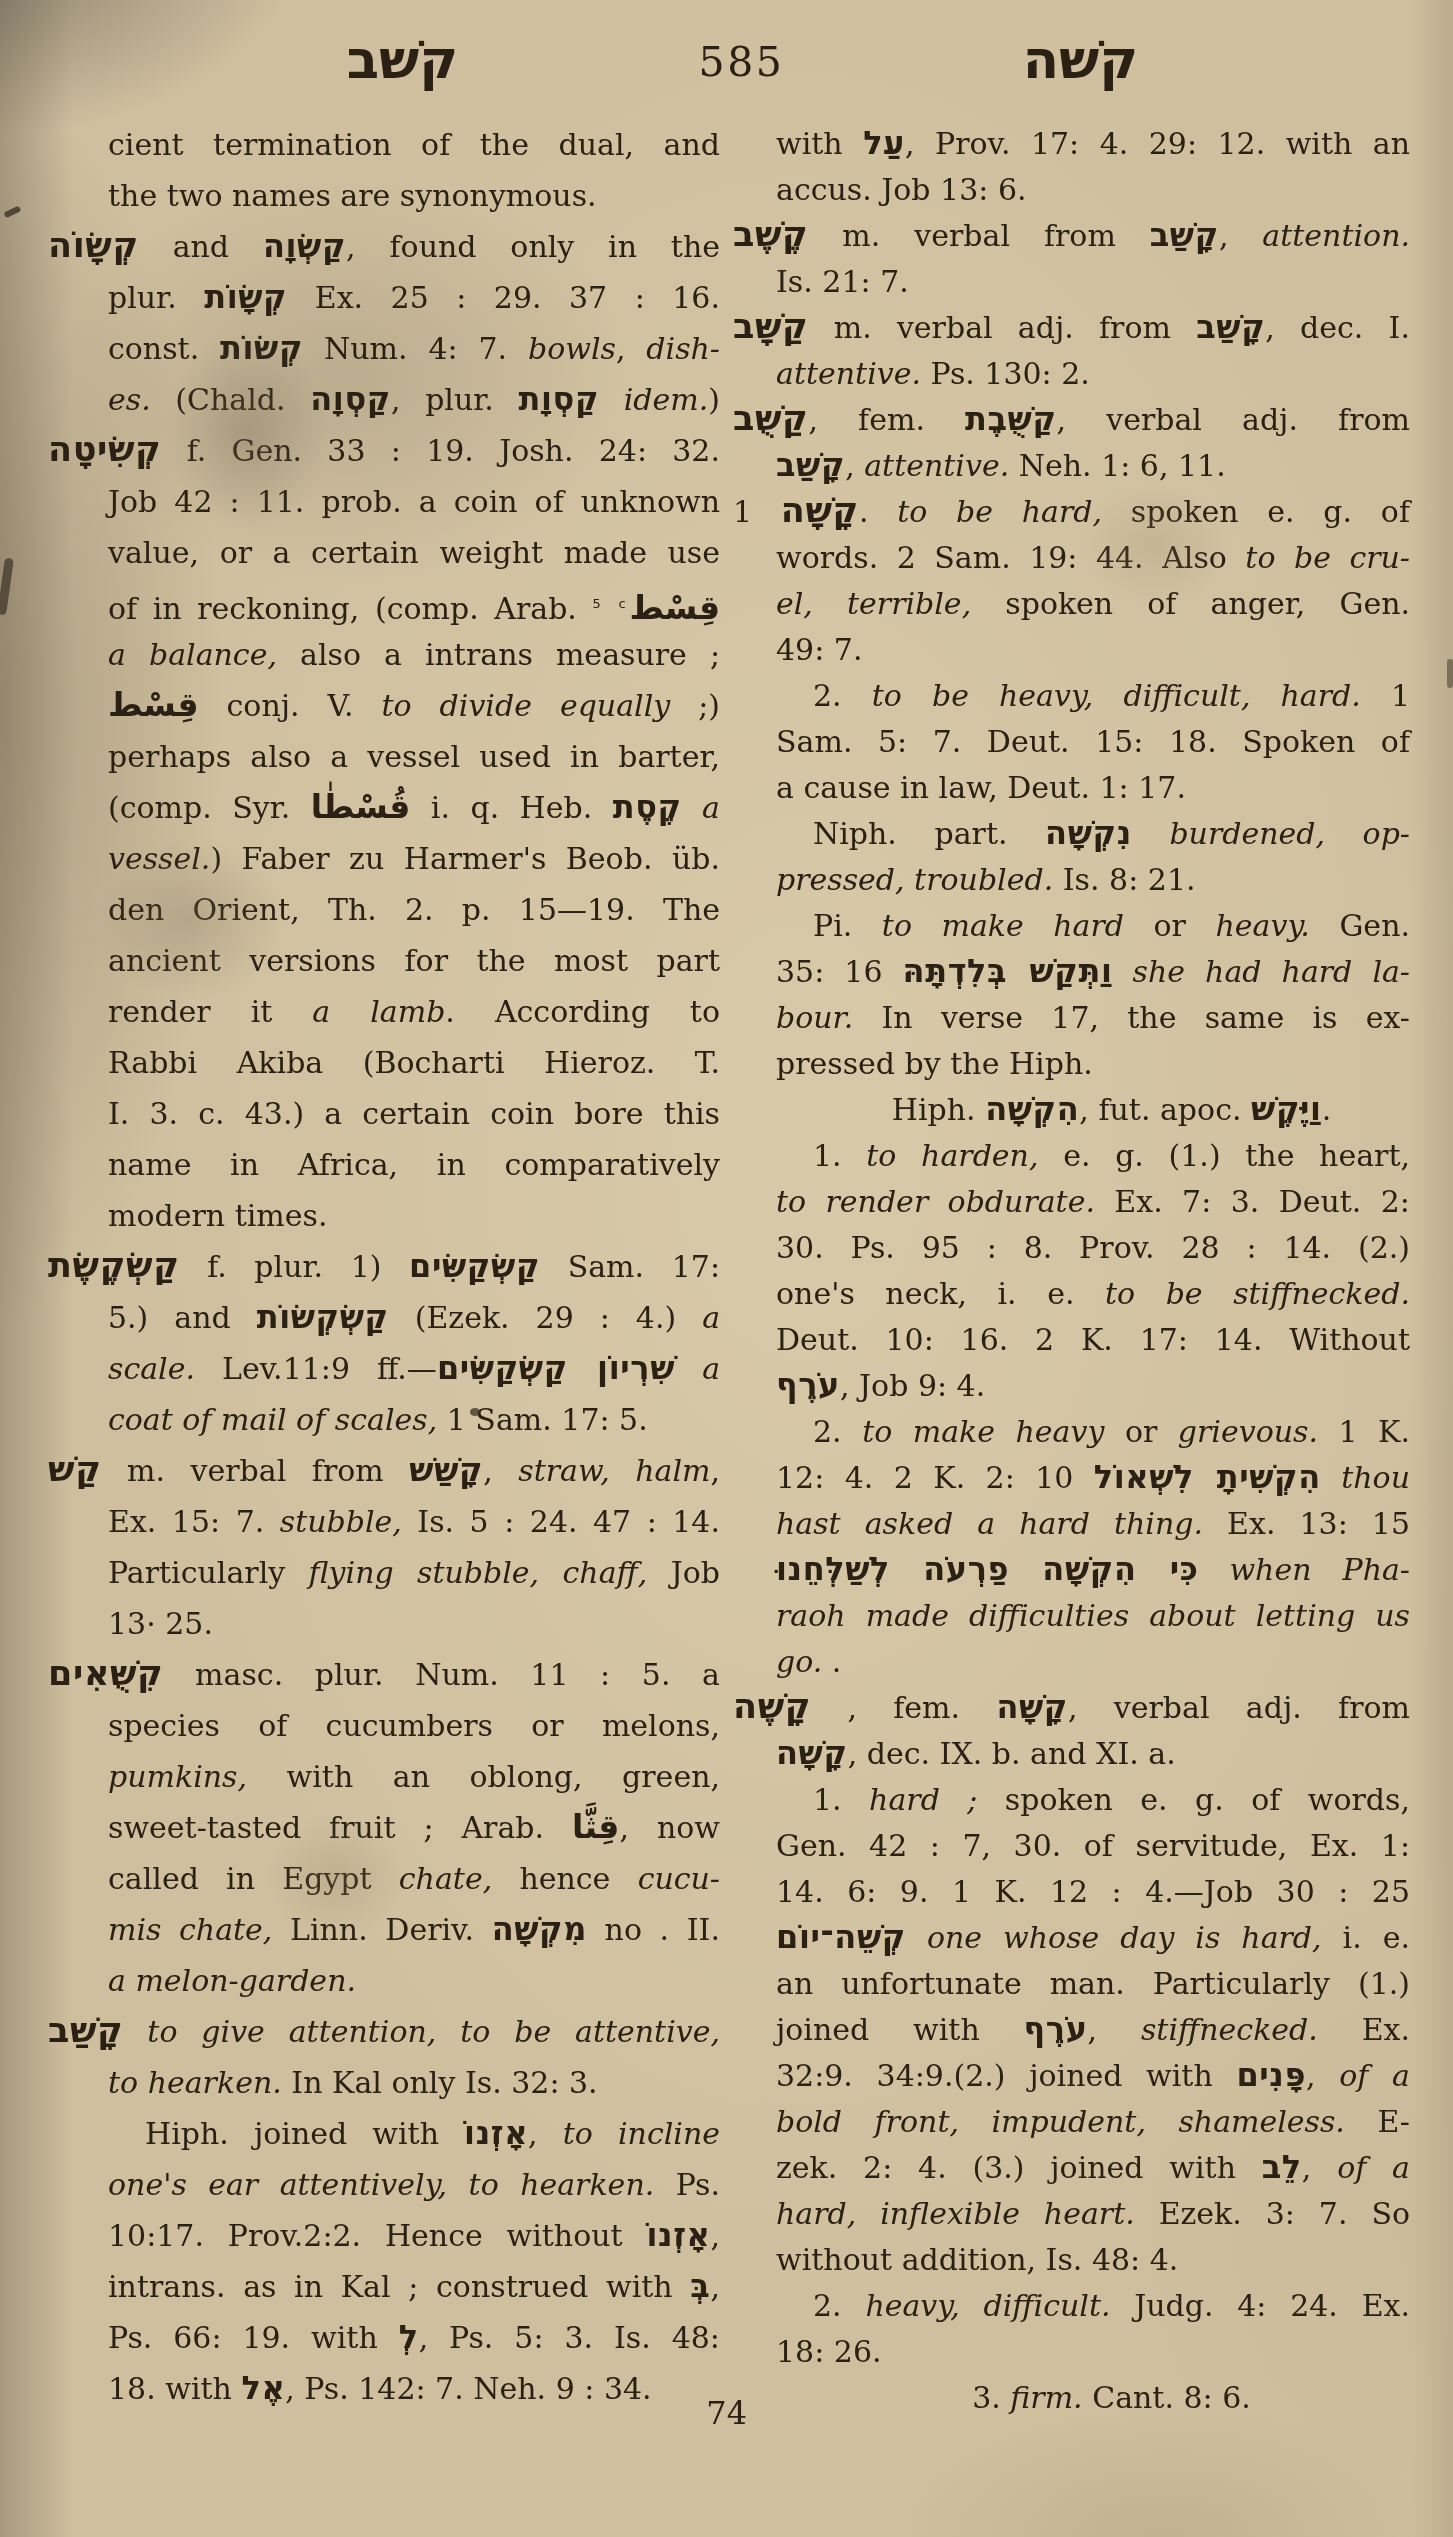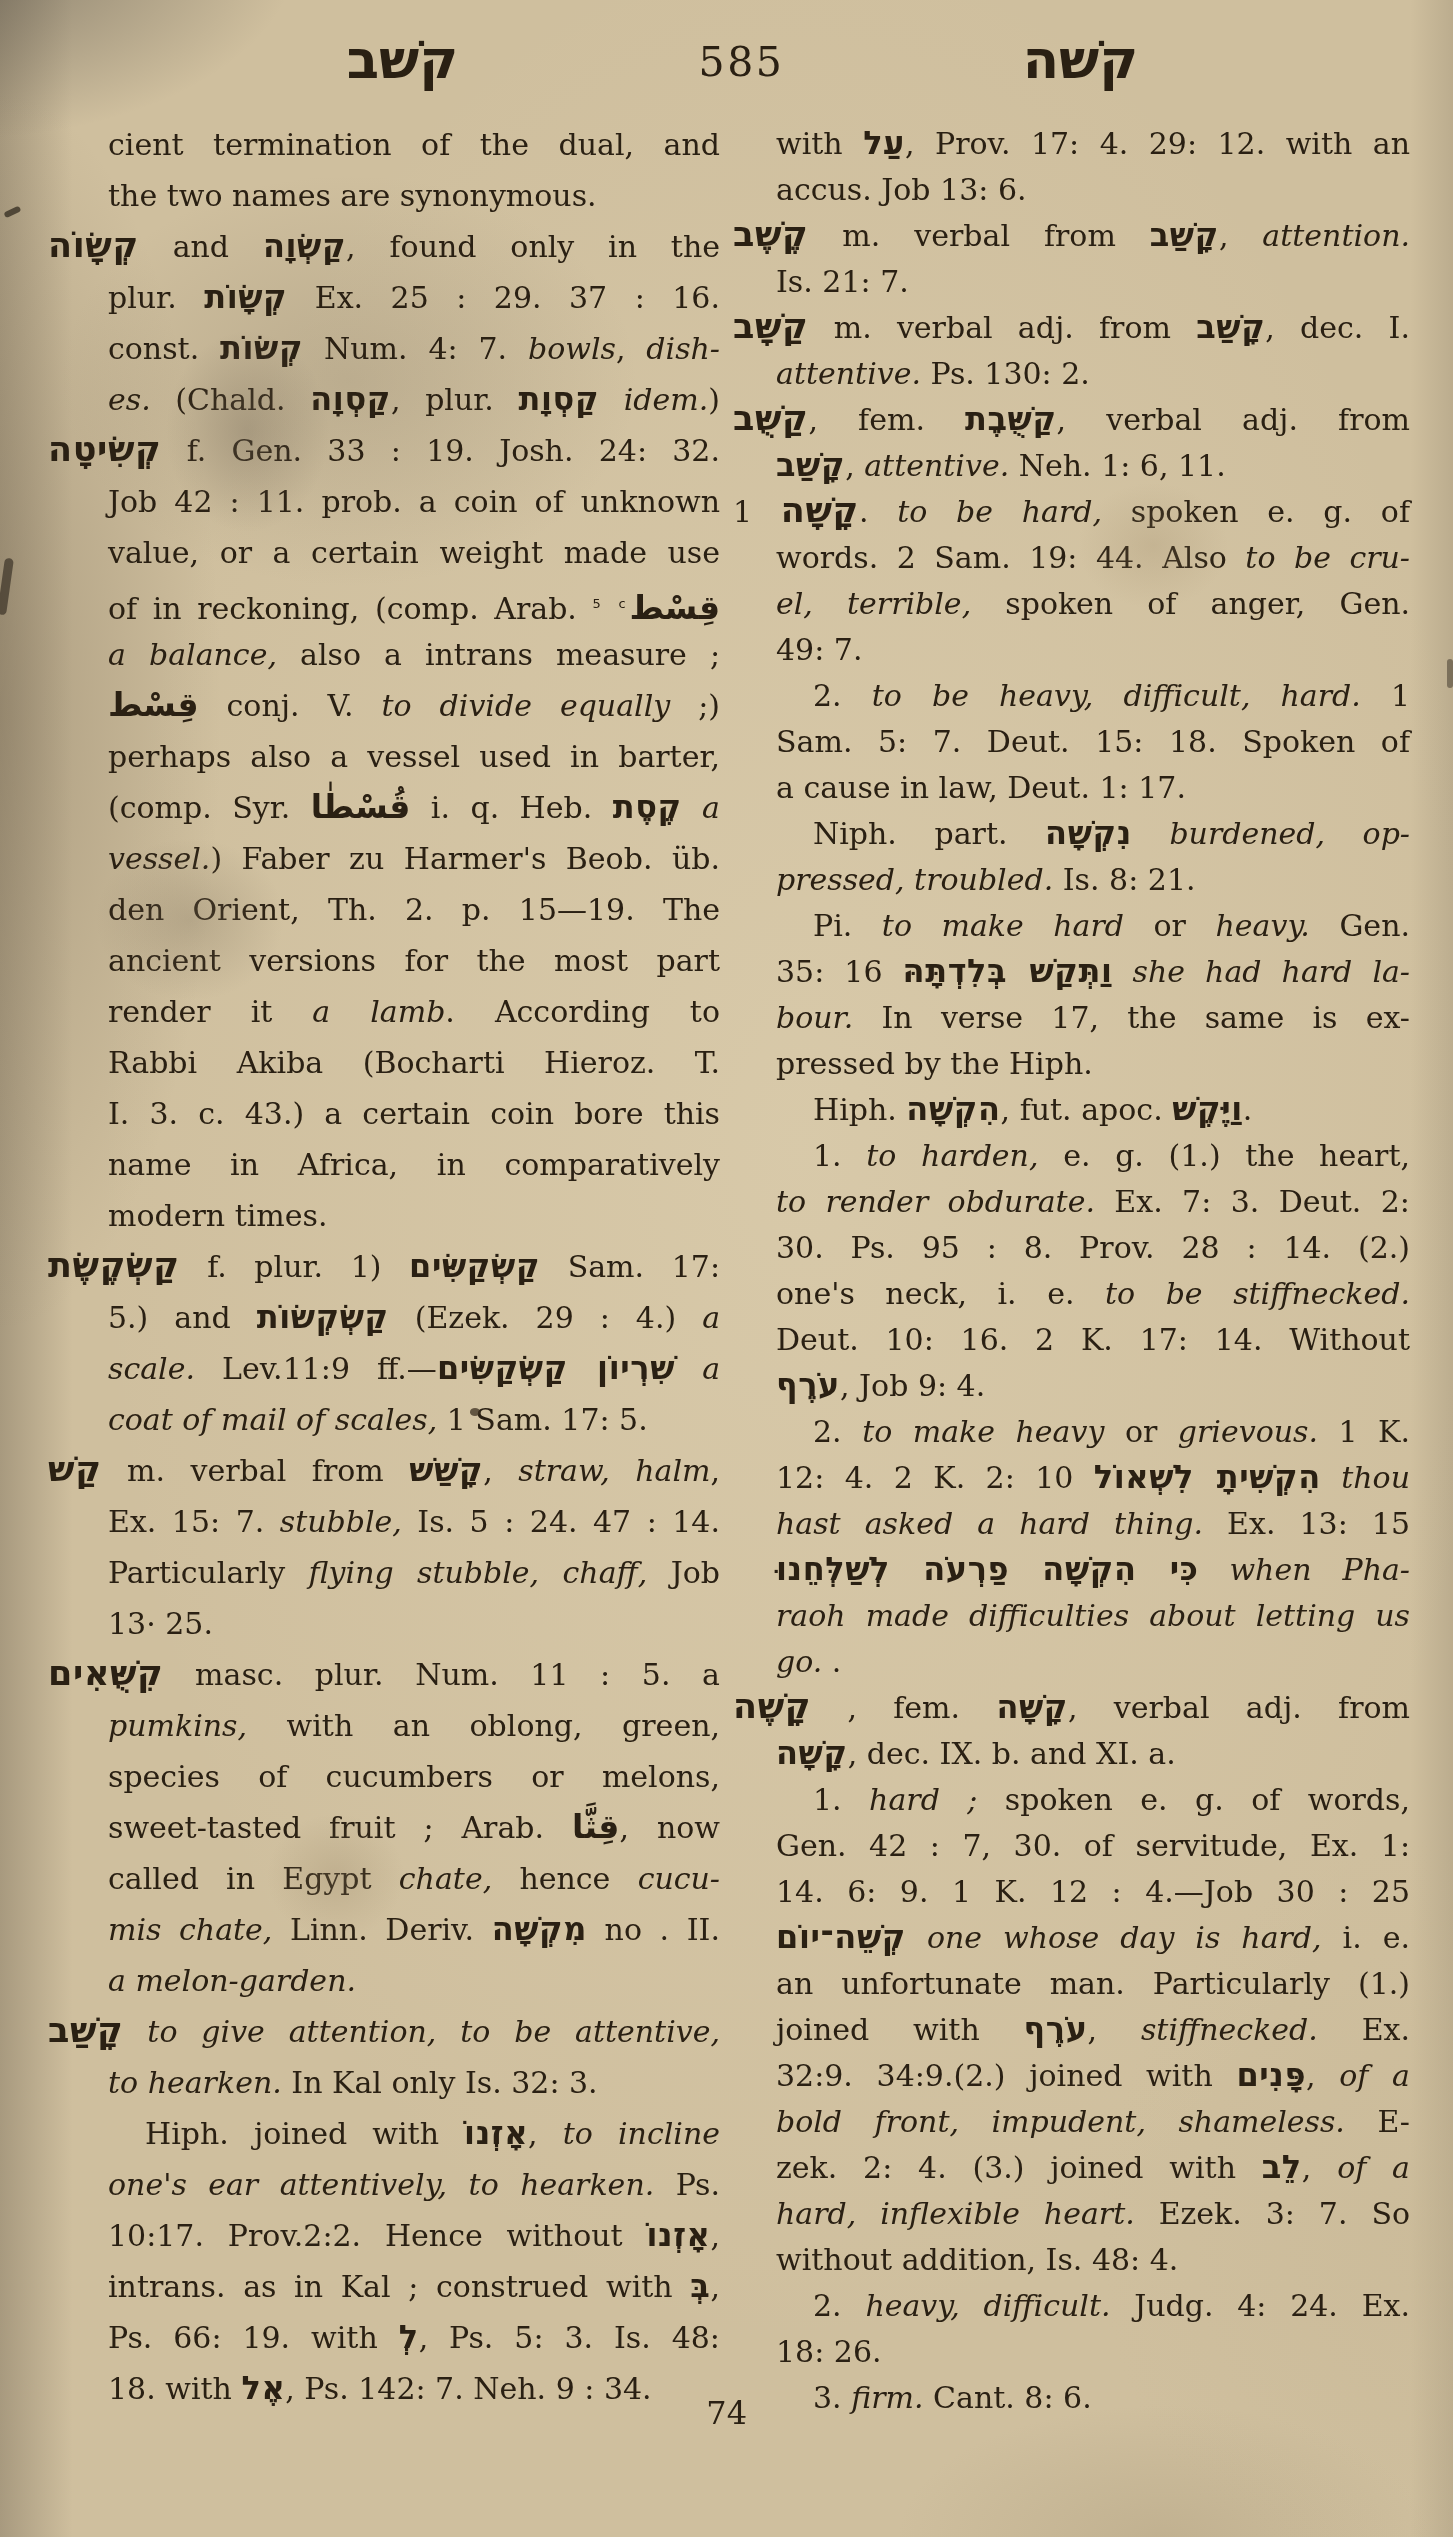--- a/index.html
+++ b/index.html
@@ -29,21 +29,21 @@
   .col{position:absolute;font-size:30px;}
   .col-left{left:108px;top:119px;width:612px;}
   .col-right{left:776px;top:121px;width:634px;}
   .col-left .line{height:51px;line-height:51px;}
   .col-right .line{height:46px;line-height:46px;}
   .line{white-space:normal;}
   .line.j{text-align:justify;text-align-last:justify;}
   .line.e{text-align:left;}
   .col-left .line.hang{text-indent:-60px;}
   .col-right .line.hang{text-indent:-43px;}
-  .line.ind{text-indent:37px;}
+  .line.ind{text-indent:37px;text-align:center;}
   .seg-r{}
   .seg-i{font-style:italic;}
   .seg-he{
     font-family:"DejaVu Sans", sans-serif;font-weight:bold;
     font-size:32px;line-height:1;letter-spacing:0.6px;
   }
   .hang > .seg-he:first-child{font-size:35px;}
   .seg-ar{
     font-family:"DejaVu Sans", sans-serif;font-weight:bold;
     font-size:33px;line-height:1;
@@ -92,22 +92,22 @@
       <div class="line e"><span class="seg-r">modern times.</span></div>
       <div class="line j hang"><span class="seg-he">קַשְׂקֶשֶׂת</span><span class="seg-r"> f. plur. </span><span class="seg-he">קַשְׂקַשִּׂים</span><span class="seg-r"> (1 Sam. 17:</span></div>
       <div class="line j"><span class="seg-r">5.) and </span><span class="seg-he">קַשְׂקְשׂוֹת</span><span class="seg-r"> (Ezek. 29 : 4.) </span><span class="seg-i">a</span></div>
       <div class="line j"><span class="seg-i">scale.</span><span class="seg-r"> Lev.11:9 ff.—</span><span class="seg-he">שִׁרְיוֹן קַשְׂקַשִּׂים</span><span class="seg-r"> </span><span class="seg-i">a</span></div>
       <div class="line e"><span class="seg-i">coat of mail of scales,</span><span class="seg-r"> 1 Sam. 17: 5.</span></div>
       <div class="line j hang"><span class="seg-he">קַשׁ</span><span class="seg-r"> m. verbal from </span><span class="seg-he">קָשַׁשׁ</span><span class="seg-r">, </span><span class="seg-i">straw, halm</span><span class="seg-r">,</span></div>
       <div class="line j"><span class="seg-r">Ex. 15: 7. </span><span class="seg-i">stubble,</span><span class="seg-r"> Is. 5 : 24.  47 : 14.</span></div>
       <div class="line j"><span class="seg-r">Particularly </span><span class="seg-i">flying stubble, chaff,</span><span class="seg-r"> Job</span></div>
       <div class="line e"><span class="seg-r">13· 25.</span></div>
       <div class="line j hang"><span class="seg-he">קִשֻּׁאִים</span><span class="seg-r"> masc. plur. Num. 11 : 5. a</span></div>
+      <div class="line j"><span class="seg-r">species of cucumbers or melons,</span></div>
       <div class="line j"><span class="seg-i">pumkins,</span><span class="seg-r"> with an oblong, green,</span></div>
-      <div class="line j"><span class="seg-r">species of cucumbers or melons,</span></div>
       <div class="line j"><span class="seg-r">sweet-tasted fruit ; Arab. </span><span class="seg-ar">قِثَّا</span><span class="seg-r">,  now</span></div>
       <div class="line j"><span class="seg-r">called in Egypt </span><span class="seg-i">chate,</span><span class="seg-r"> hence </span><span class="seg-i">cucu-</span></div>
       <div class="line j"><span class="seg-i">mis chate,</span><span class="seg-r"> Linn.  Deriv. </span><span class="seg-he">מִקְשָׁה</span><span class="seg-r"> no . II.</span></div>
       <div class="line e"><span class="seg-i">a melon-garden.</span></div>
       <div class="line j hang"><span class="seg-he">קָשַׁב</span><span class="seg-r">  </span><span class="seg-i">to give attention, to be attentive,</span></div>
       <div class="line e"><span class="seg-i">to hearken.</span><span class="seg-r"> In Kal only Is. 32: 3.</span></div>
       <div class="line j ind"><span class="seg-r">Hiph. joined with </span><span class="seg-he">אָזְנוֹ</span><span class="seg-r">, </span><span class="seg-i">to incline</span></div>
       <div class="line j"><span class="seg-i">one's ear attentively,</span><span class="seg-r"> </span><span class="seg-i">to hearken.</span><span class="seg-r">  Ps.</span></div>
       <div class="line j"><span class="seg-r">10:17. Prov.2:2. Hence without </span><span class="seg-he">אָזְנוֹ</span><span class="seg-r">,</span></div>
       <div class="line j"><span class="seg-r">intrans. as in Kal ; construed with </span><span class="seg-he">בְּ</span><span class="seg-r">,</span></div>

